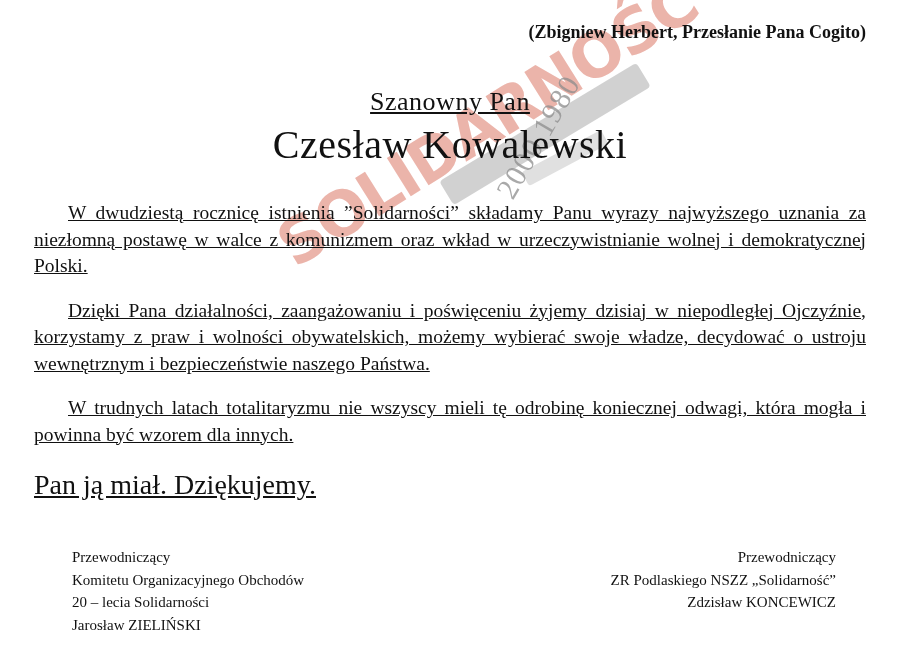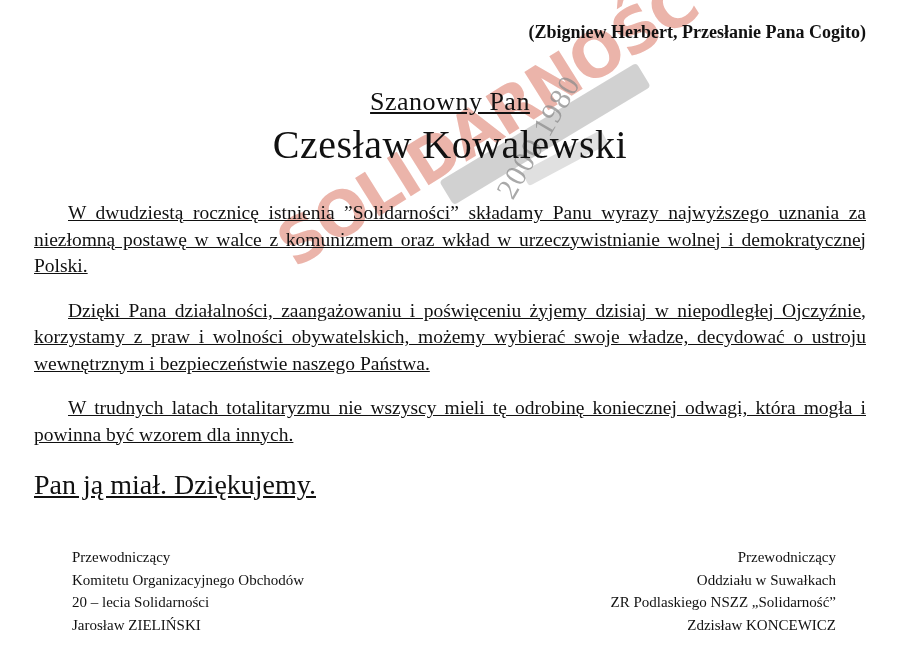--- a/index.html
+++ b/index.html
@@ -191,20 +191,19 @@
 
     <div class="signatures">
       <div class="sig-block sig-left">
         <span class="sig-line">Przewodniczący</span>
         <span class="sig-line">Komitetu Organizacyjnego Obchodów</span>
         <span class="sig-line">20 – lecia Solidarności</span>
         <span class="sig-line">Jarosław ZIELIŃSKI</span>
       </div>
       <div class="sig-block sig-right">
         <span class="sig-line">Przewodniczący</span>
-        <span class="sig-line">Oddziału w Suwałkach</span>
         <span class="sig-line">ZR Podlaskiego NSZZ „Solidarność”</span>
         <span class="sig-line">Zdzisław KONCEWICZ</span>
       </div>
     </div>
 
   </div>
 </div>
 
 </body></html>

